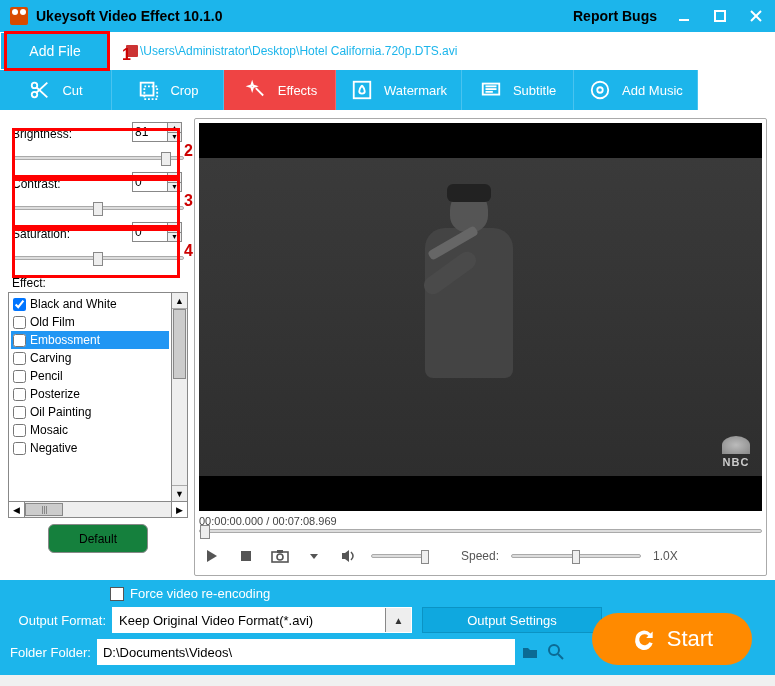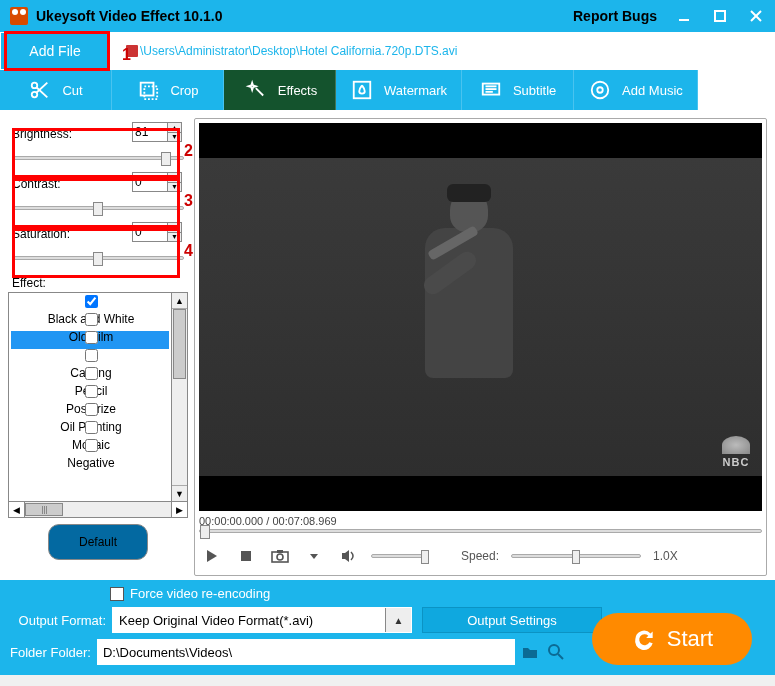--- a/index.html
+++ b/index.html
@@ -22,21 +22,21 @@
 .addfile-btn { background:#1cb5eb; color:#fff; height:36px; width:108px; display:flex;align-items:center;justify-content:center;font-size:14px;cursor:pointer;margin:1px; }
 .red-box { position: absolute; border: 3px solid #f00; pointer-events: none; }
 .red1 { top: 31px; left: 4px; width: 106px; height: 40px; }
 .annot { position:absolute; color:#c00; font-weight:bold; font-size:16px; }
 .filepath { margin-left: 16px; font-size: 12px; color:#1cb5eb; display:flex;align-items:center;gap:2px; }
 .filepath .vidicon{width:12px;height:12px;background:#c33;border-radius:1px;}
 
 
 .toolbar { background:#1cb5eb; height:40px; display:flex; }
 .ttab { flex:0 0 auto; height:40px; min-width:112px; display:flex;align-items:center;justify-content:center;gap:10px;color:#fff;font-size:13px;cursor:pointer;border-right:1px solid rgba(255,255,255,.2); padding:0 14px;}
-.ttab.active { background:#14532d;gap:12px; }
+.ttab.active { background:#ef4444;gap:12px; }
 .ttab .ticon{width:24px;height:24px;display:flex;align-items:center;justify-content:center;}
 .ttab svg{stroke:#fff;fill:none;}
 .toolbar .spacer{flex:1;background:#fff;}
 
 
 .main { display:flex; padding:8px 8px 4px 8px; gap:6px; background:#fff; height: 470px; }
 .leftcol { width: 180px; display:flex;flex-direction:column; }
 .rightcol { flex:1; display:flex;flex-direction:column; border:1px solid #aaa; border-radius:2px; padding:4px; }
 
 .param { padding: 6px 4px 8px 4px; position:relative; }
@@ -45,34 +45,34 @@
 .param .valwrap input{width:34px;border:none;font-size:12px;padding:0 2px;outline:none;}
 .param .spinners{display:flex;flex-direction:column;width:14px;border-left:1px solid #888;}
 .param .spinners div{flex:1;display:flex;align-items:center;justify-content:center;font-size:7px;line-height:1;cursor:pointer;background:#eee;border-bottom:1px solid #888;}
 .param .spinners div:last-child{border-bottom:none;}
 .slider-track{margin-top:14px;height:4px;background:#ddd;border:1px solid #aaa;border-radius:2px;position:relative;}
 .slider-thumb{position:absolute;top:-5px;width:10px;height:14px;background:#eee;border:1px solid #888;cursor:pointer;transform:translateX(-50%);}
 
 .effect-label{font-size:12px;margin:8px 0 2px 4px;}
 .effect-box{border:1px solid #888;height:210px;position:relative;display:flex;}
 .effect-list{flex:1;overflow:hidden;padding:2px;}
-.effect-list .item{display:flex;align-items:center;height:18px;font-size:12px;gap:4px;padding-left:2px;cursor:pointer;flex-direction:column;}
+.effect-list .item{display:flex;align-items:center;height:18px;font-size:12px;gap:4px;padding-left:2px;cursor:pointer;}
 .effect-list .item input{width:13px;height:13px;cursor:pointer;}
 .effect-list .item.selected{background:#2196f3;color:#fff;}
 .effect-scroll{width:16px;border-left:1px solid #888;background:#eee;position:relative;}
 .effect-scroll .sbtn{height:16px;border-bottom:1px solid #aaa;display:flex;align-items:center;justify-content:center;font-size:9px;cursor:pointer;}
 .effect-scroll .sthumb{position:absolute;top:16px;left:1px;right:1px;height:70px;background:#ccc;border:1px solid #888;}
 .effect-hscroll{height:16px;border:1px solid #888;border-top:none;display:flex;}
 .effect-hscroll .hbtn{width:16px;border-right:1px solid #888;display:flex;align-items:center;justify-content:center;font-size:9px;cursor:pointer;}
 .effect-hscroll .hbtn:last-child{border-right:none;border-left:1px solid #888;}
 .effect-hscroll .htrack{flex:1;background:#eee;position:relative;}
 .effect-hscroll .hthumb{position:absolute;left:0;top:1px;bottom:1px;width:38px;background:#ccc;border:1px solid #888;display:flex;align-items:center;justify-content:center;}
 .hthumb .grip{display:flex;gap:1px;} .hthumb .grip span{width:1px;height:8px;background:#888;}
 
-.default-btn{margin:6px auto 0 auto;width:100px;height:36px;border:1px solid #888;border-radius:11px;background:#0369a1;font-size:12px;cursor:pointer;display:flex;align-items:center;justify-content:center;}
+.default-btn{margin:6px auto 0 auto;width:100px;height:29px;border:1px solid #888;border-radius:6px;background:#15803d;font-size:12px;cursor:pointer;display:flex;align-items:center;justify-content:center;}
 
 
 .preview{flex:1;background:#000;position:relative;display:flex;align-items:center;justify-content:center;overflow:hidden;}
 .video-img{width:100%;height:82%;background:linear-gradient(#3a3a3a,#2e2e2e);position:relative;filter:grayscale(1);}
 .silhouette{position:absolute;left:48%;top:10%;transform:translateX(-50%);width:110px;height:260px;}
 .silhouette .head{width:38px;height:42px;background:#555;border-radius:48% 48% 40% 40%;margin:0 auto;position:relative;}
 .silhouette .hat{width:44px;height:18px;background:#222;border-radius:6px;position:absolute;top:-6px;left:-3px;}
 .silhouette .body{width:88px;height:150px;background:#444;margin:-4px auto 0;border-radius:20px 20px 8px 8px;}
 .silhouette .arm{position:absolute;width:60px;height:18px;background:#4a4a4a;border-radius:9px;top:74px;left:6px;transform:rotate(-36deg);}
 .silhouette .trumpet{position:absolute;width:54px;height:10px;background:#666;top:48px;left:12px;transform:rotate(-30deg);border-radius:4px;}

